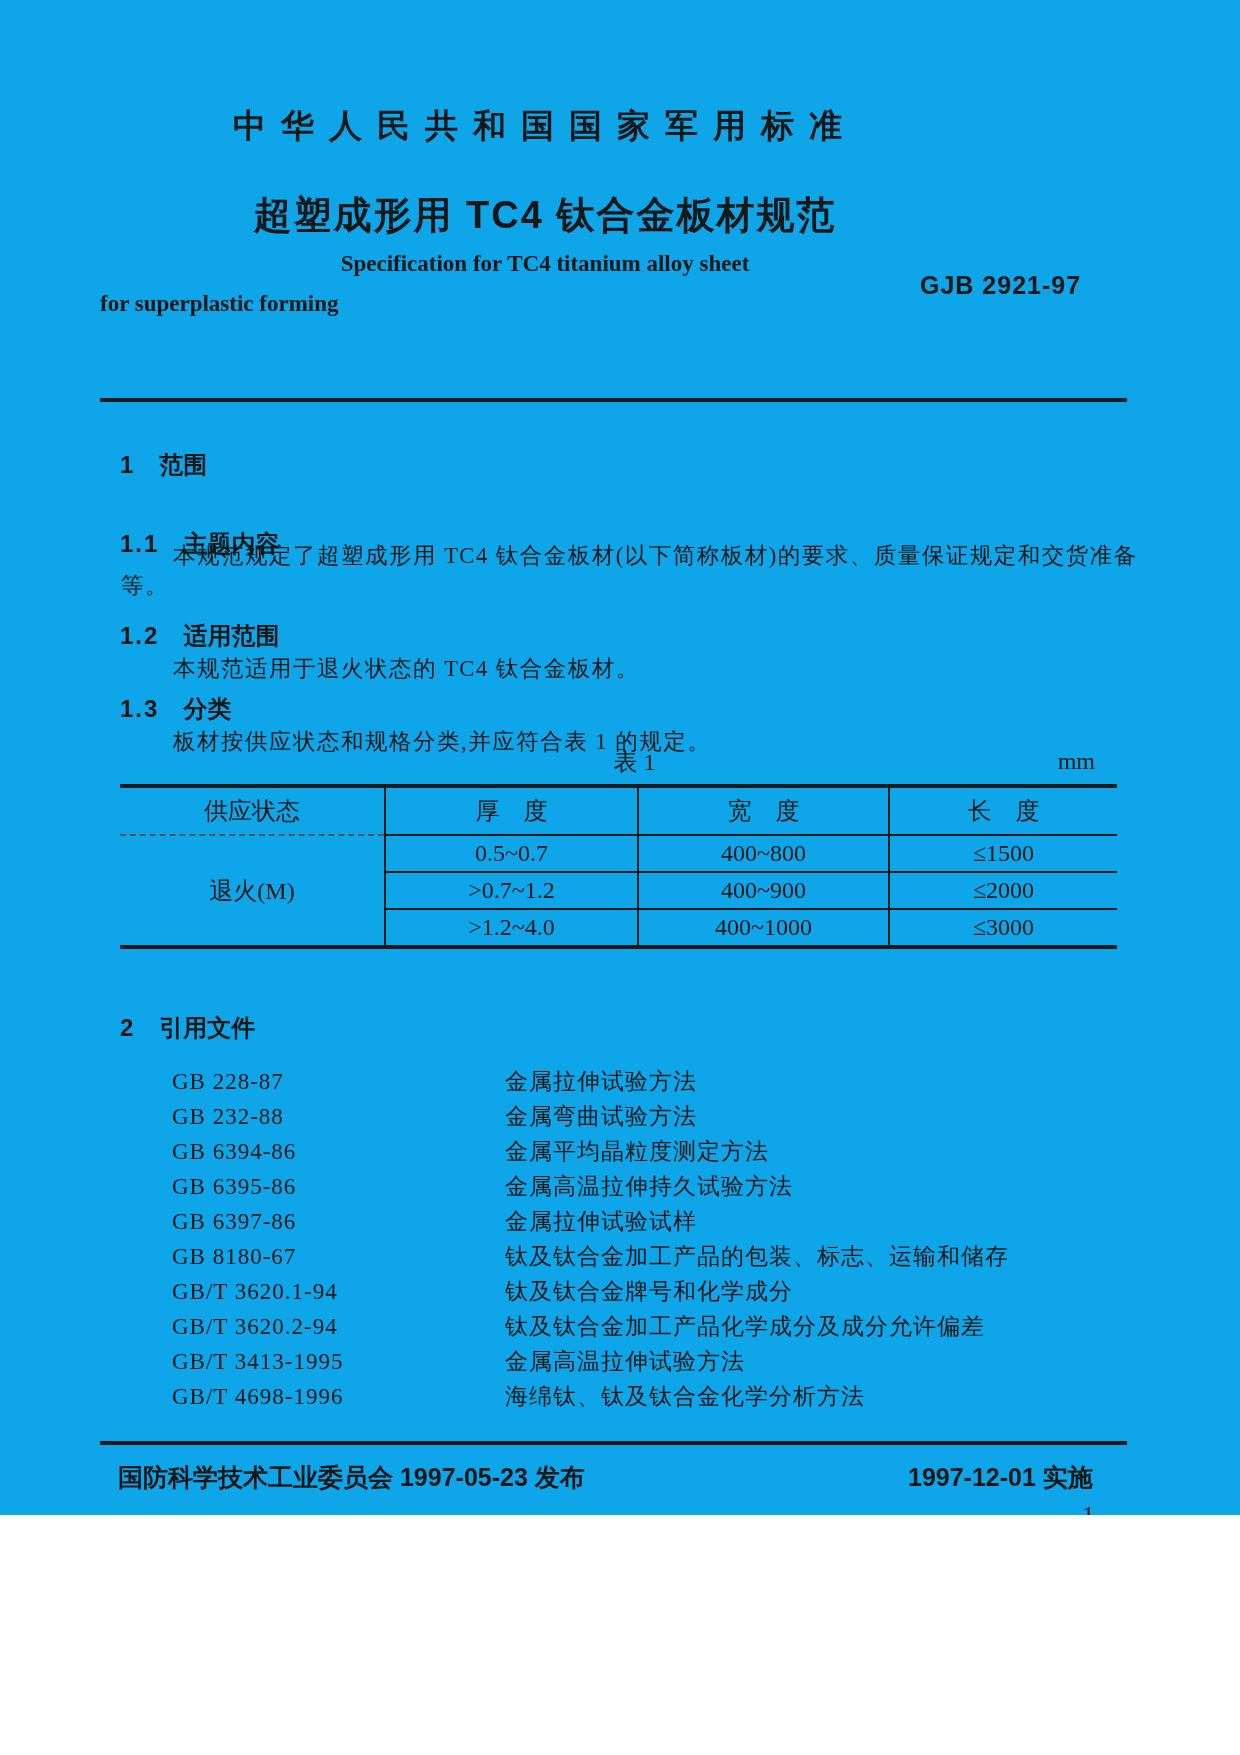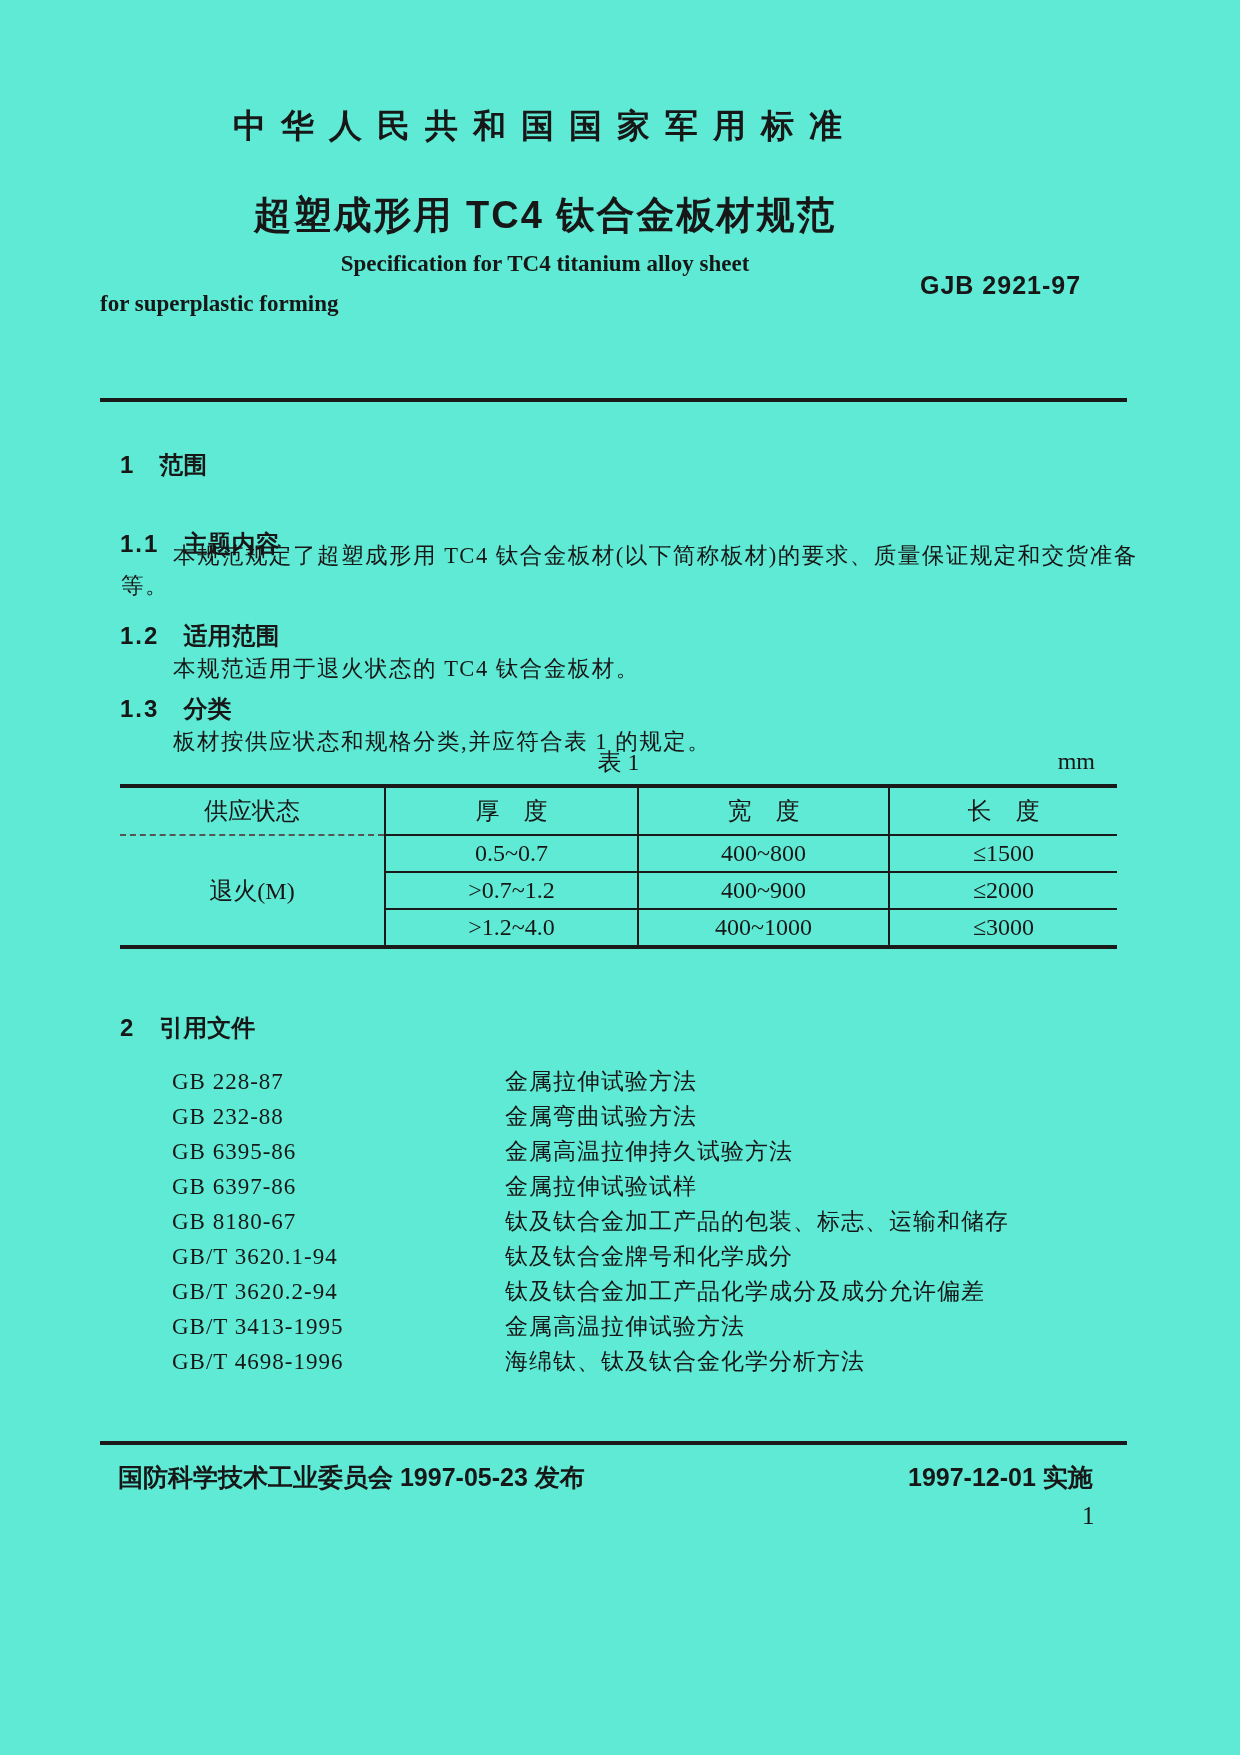--- a/index.html
+++ b/index.html
@@ -1,17 +1,17 @@
 <!DOCTYPE html>
 <html><head>
 <meta charset="utf-8">
 <style>
   html,body{margin:0;padding:0;background:#ffffff;}
   .page{
-    position:relative;width:1240px;height:1755px;background:#5eead4;
+    position:relative;width:1240px;height:1515px;background:#0ea5e9;
     color:#171717;font-family:"Liberation Serif","DejaVu Serif",serif;
     overflow:hidden;
   }
   .heiti{font-family:"Liberation Sans","DejaVu Sans",sans-serif;font-weight:700;}
 
   .std-header{position:absolute;top:104px;left:100px;width:890px;text-align:center;
     font-size:33px;letter-spacing:15px;}
   .doc-title{position:absolute;top:190px;left:100px;width:890px;text-align:center;
     font-size:38px;letter-spacing:2px;}
   .en-line1{position:absolute;top:251px;left:100px;width:890px;text-align:center;
@@ -32,21 +32,21 @@
   .h-13{top:693px;}
   .h-2{top:1012px;}
 
   .para{position:absolute;left:121px;width:1017px;font-size:22.5px;line-height:30px;
     text-indent:52px;letter-spacing:1.5px;}
   .p-11{top:541px;}
   .p-12{top:654px;}
   .p-13{top:727px;}
 
   .tbl-caption-row{position:absolute;top:746px;left:120px;width:997px;height:32px;}
-  .tbl-caption{position:absolute;left:0;width:100%;text-align:center;font-size:24px;font-family:Liberation Serif, serif;}
+  .tbl-caption{position:absolute;left:16px;width:100%;text-align:center;font-size:24px;font-family:Liberation Serif, serif;}
   .tbl-unit{position:absolute;right:22px;top:2px;font-size:24px;}
 
   table.t1{position:absolute;top:784px;left:120px;width:997px;
     border-collapse:collapse;table-layout:fixed;
     border-top:4px solid #1a1a1a;border-bottom:4px solid #1a1a1a;
     font-size:24px;}
   .t1 th,.t1 td{text-align:center;vertical-align:middle;font-weight:400;padding:0;}
   .t1 th{height:46px;border-bottom:2px solid #1a1a1a;}
   .t1 th.state-h{border-bottom:2px dashed #555;}
   .t1 td{height:35px;}
@@ -141,20 +141,24 @@
   <div class="refs">
     <div class="ref-row">
       <span class="ref-code">GB 228-87</span>
       <span class="ref-title">金属拉伸试验方法</span>
     </div>
     <div class="ref-row">
       <span class="ref-code">GB 232-88</span>
       <span class="ref-title">金属弯曲试验方法</span>
     </div>
     <div class="ref-row">
+      <span class="ref-code">GB 6394-86</span>
+      <span class="ref-title">金属平均晶粒度测定方法</span>
+    </div>
+    <div class="ref-row">
       <span class="ref-code">GB 6395-86</span>
       <span class="ref-title">金属高温拉伸持久试验方法</span>
     </div>
     <div class="ref-row">
       <span class="ref-code">GB 6397-86</span>
       <span class="ref-title">金属拉伸试验试样</span>
     </div>
     <div class="ref-row">
       <span class="ref-code">GB 8180-67</span>
       <span class="ref-title">钛及钛合金加工产品的包装、标志、运输和储存</span>

